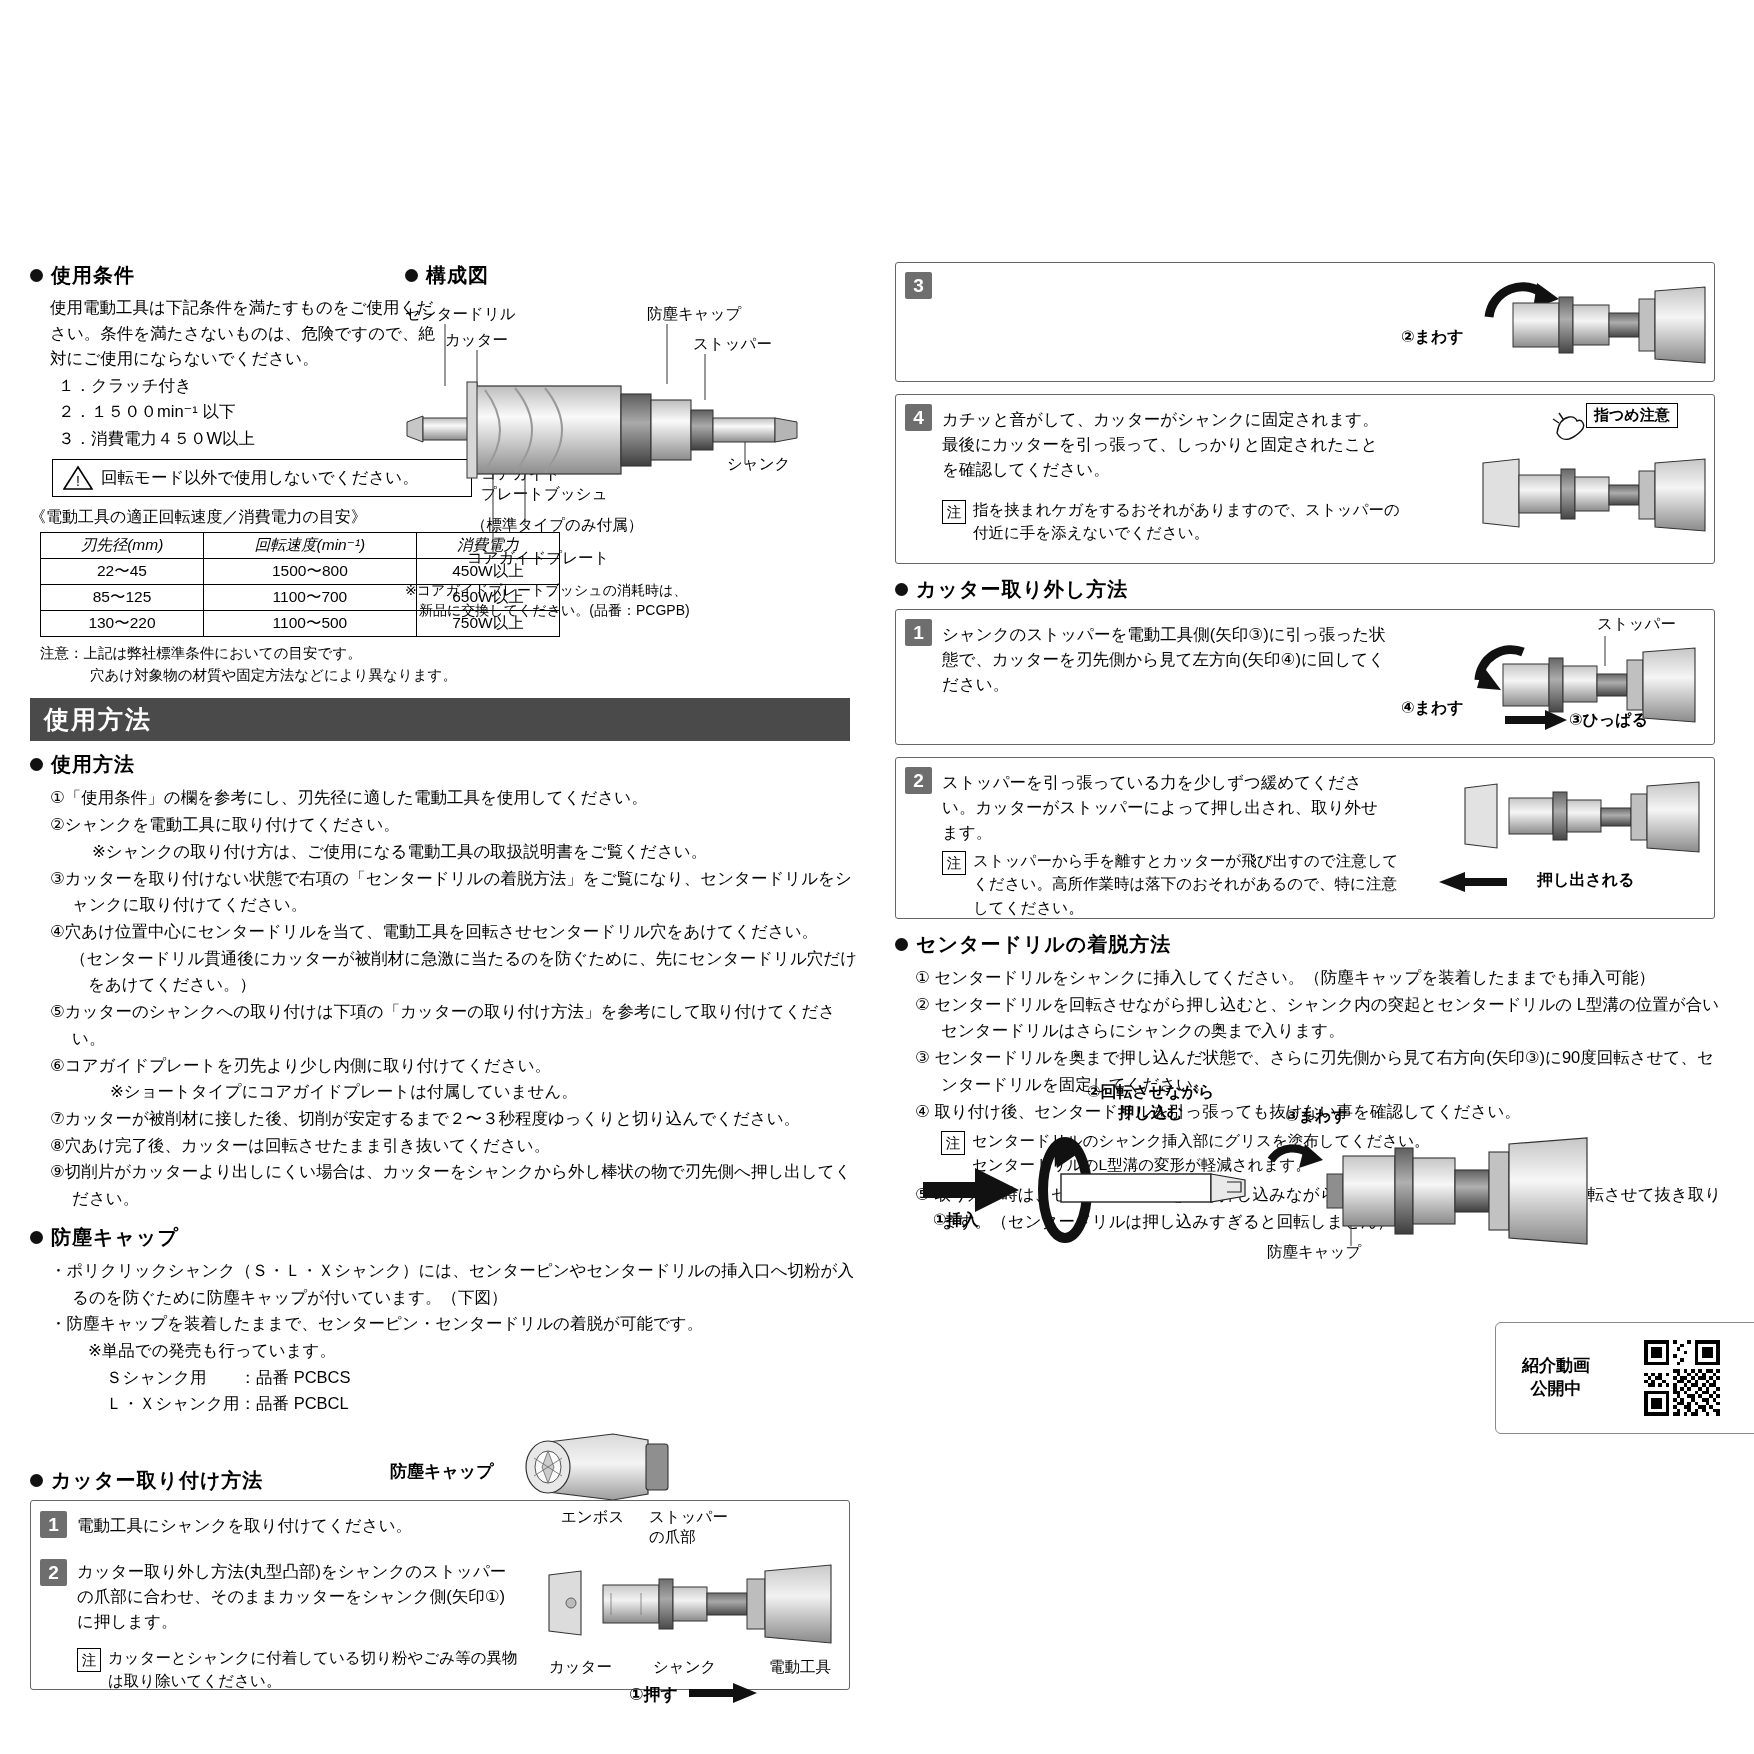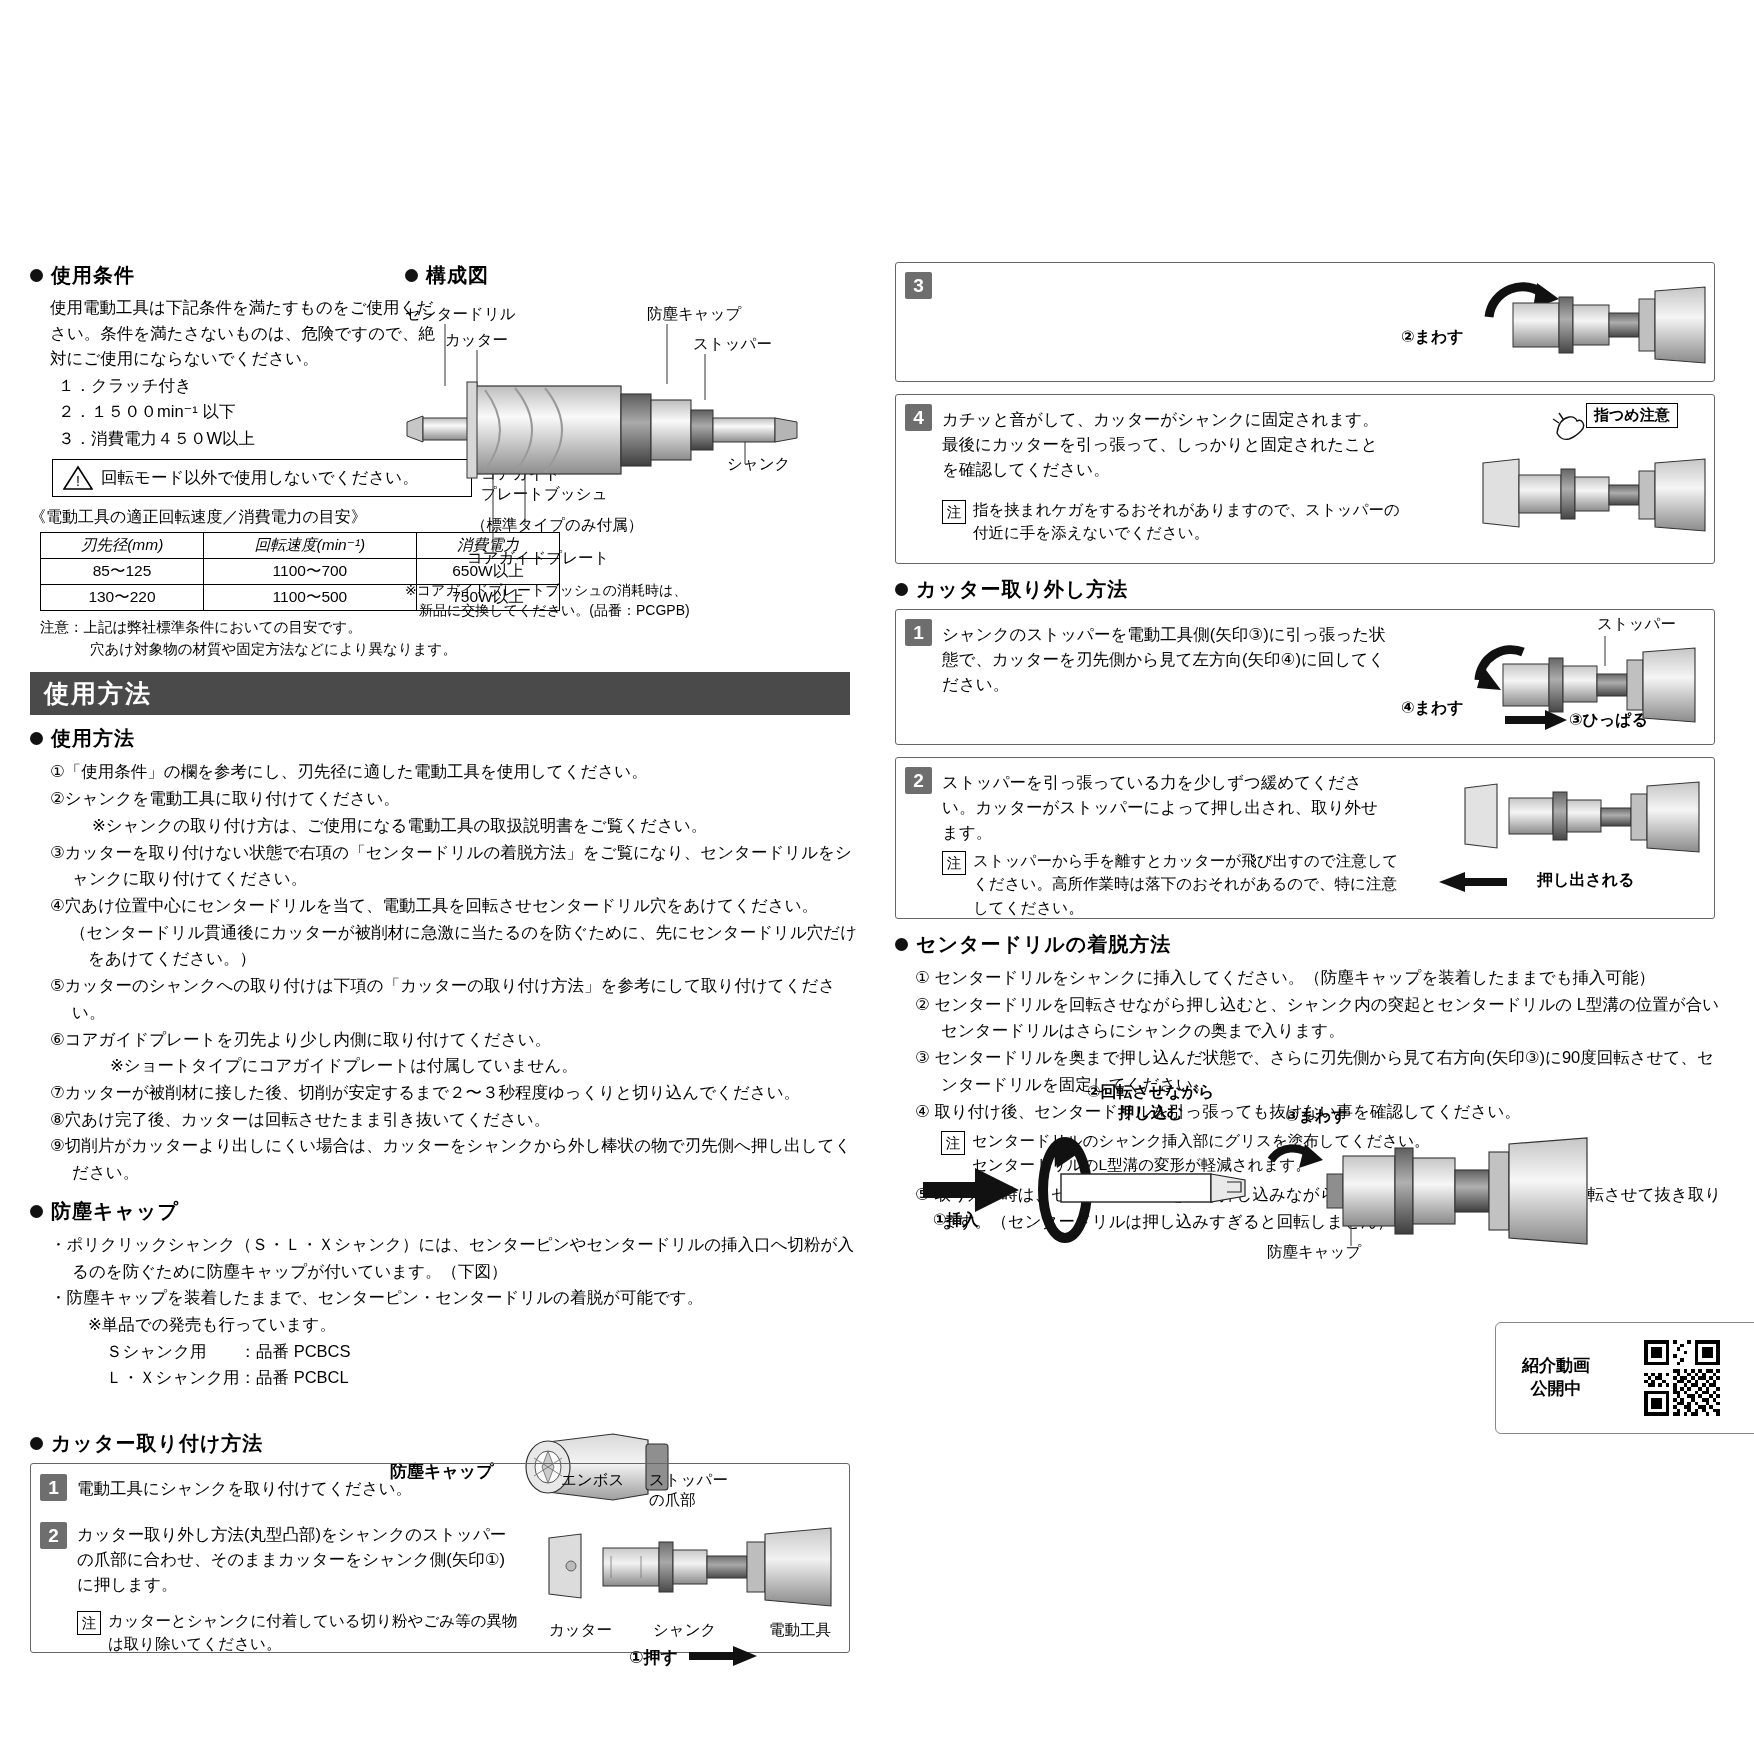--- a/index.html
+++ b/index.html
@@ -105,20 +105,25 @@
     <table class="spec">
       <thead>
         <tr>
           <th>刃先径(mm)</th>
           <th>回転速度(min⁻¹)</th>
           <th>消費電力</th>
         </tr>
       </thead>
       <tbody>
         <tr>
+          <td>22〜45</td>
+          <td>1500〜800</td>
+          <td>450W以上</td>
+        </tr>
+        <tr>
           <td>85〜125</td>
           <td>1100〜700</td>
           <td>650W以上</td>
         </tr>
         <tr>
           <td>130〜220</td>
           <td>1100〜500</td>
           <td>750W以上</td>
         </tr>
       </tbody>
@@ -172,21 +177,21 @@
         <path d="M30 20 L95 12 L130 18 L130 72 L95 78 L30 70 Z" fill="url(#gcap)" stroke="#333" stroke-width="1.2"></path>
         <ellipse cx="30" cy="45" rx="22" ry="26" fill="#e8e8e8" stroke="#333" stroke-width="1.2"></ellipse>
         <ellipse cx="30" cy="45" rx="13" ry="16" fill="#fbfbfb" stroke="#555" stroke-width="1"></ellipse>
         <path d="M30 29 L36 45 L30 61 L24 45 Z" fill="#cccccc" stroke="#666" stroke-width=".8"></path>
         <path d="M16 36 L30 45 L16 54" fill="none" stroke="#666" stroke-width=".8"></path>
         <path d="M44 36 L30 45 L44 54" fill="none" stroke="#666" stroke-width=".8"></path>
         <rect x="128" y="22" width="22" height="46" rx="3" fill="#8f8f8f" stroke="#333" stroke-width="1.1"></rect>
       </svg>
     </div>
 
-    <div class="bullet-head" style="margin-top:39px">
+    <div class="bullet-head" style="margin-top:50px">
       <span class="dot"></span>
       <span class="txt">カッター取り付け方法</span>
     </div>
 
     <div class="step-box" style="width:820px;height:190px;position:relative">
       <div class="step-num" style="top:10px">1</div>
       <div style="position:absolute;left:46px;top:12px;width:440px;font-size:16.5px;line-height:1.5">電動工具にシャンクを取り付けてください。</div>
       <div style="position:absolute;left:0;top:48px;width:530px;height:1px"></div>
       <div class="step-num" style="top:58px">2</div>
       <div style="position:absolute;left:46px;top:58px;width:440px;font-size:16.5px;line-height:1.5">カッター取り外し方法(丸型凸部)をシャンクのストッパーの爪部に合わせ、そのままカッターをシャンク側(矢印①)に押します。</div>

